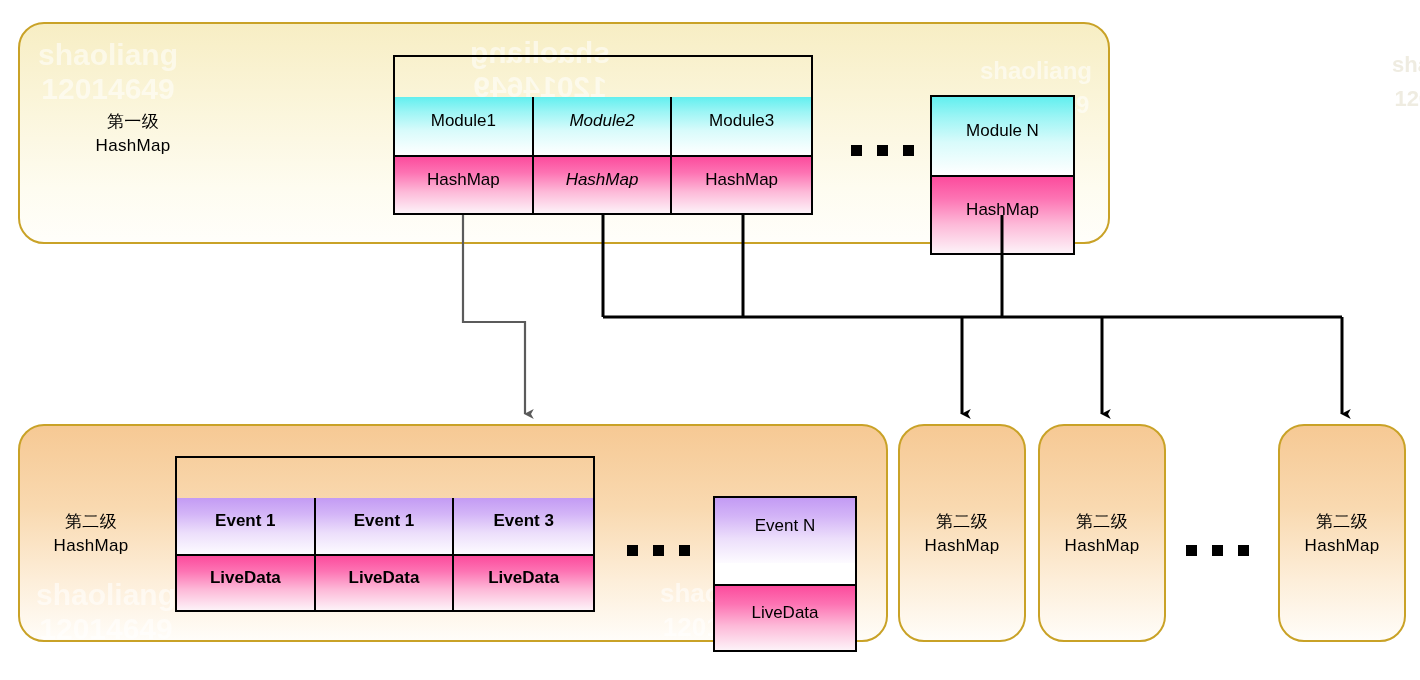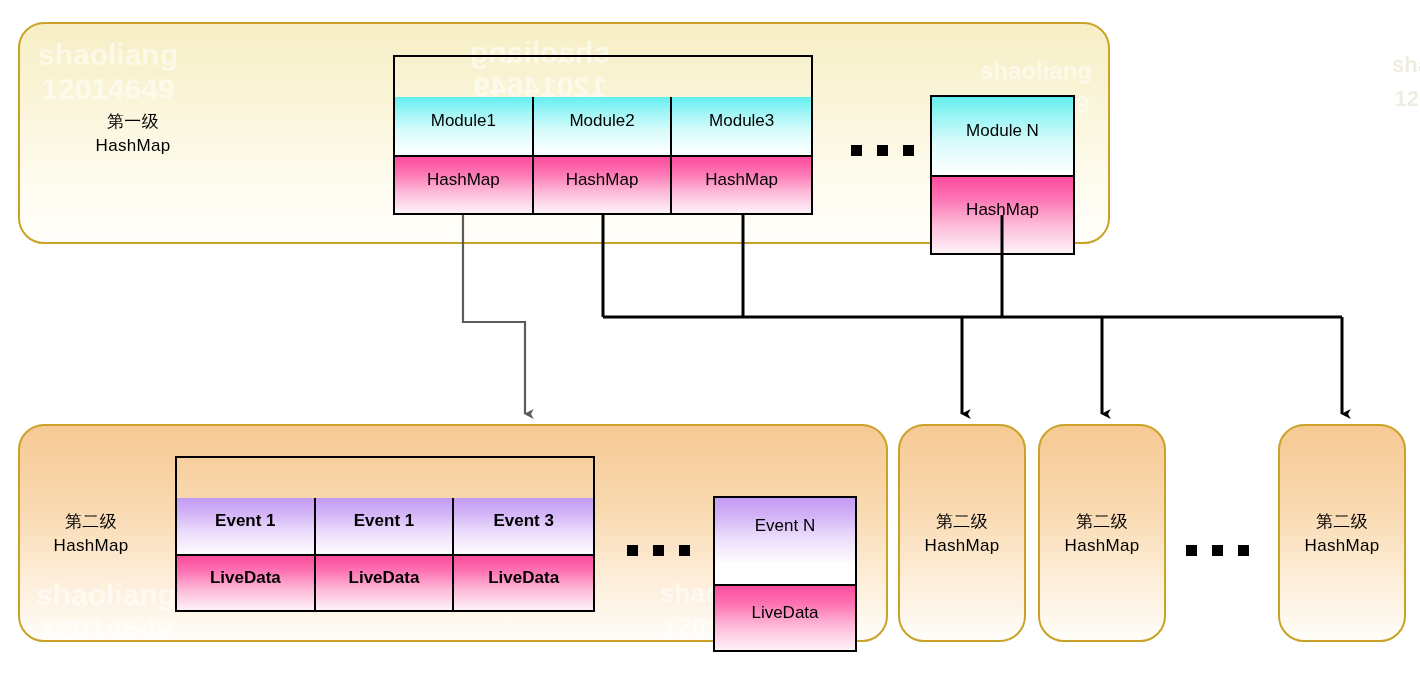--- a/index.html
+++ b/index.html
@@ -137,21 +137,21 @@
   <div class="panel-label" style="left:62px; top:110px; width:142px;">第一级
 HashMap</div>
 
   <div class="rowgroup" style="left:393px; top:55px; width:420px; height:160px;">
 
     <div class="stack" style="width:140px;">
       <div class="cell cell-cyan">Module1</div>
       <div class="cell cell-pink bottom">HashMap</div>
     </div>
 
-    <div class="stack" style="width:140px;">
+    <div class="stack" style="width:140px;font-style:italic;">
       <div class="cell cell-cyan">Module2</div>
       <div class="cell cell-pink bottom">HashMap</div>
     </div>
 
     <div class="stack" style="width:140px;justify-content:space-between;">
       <div class="cell cell-cyan">Module3</div>
       <div class="cell cell-pink bottom">HashMap</div>
     </div>
   </div>
 

